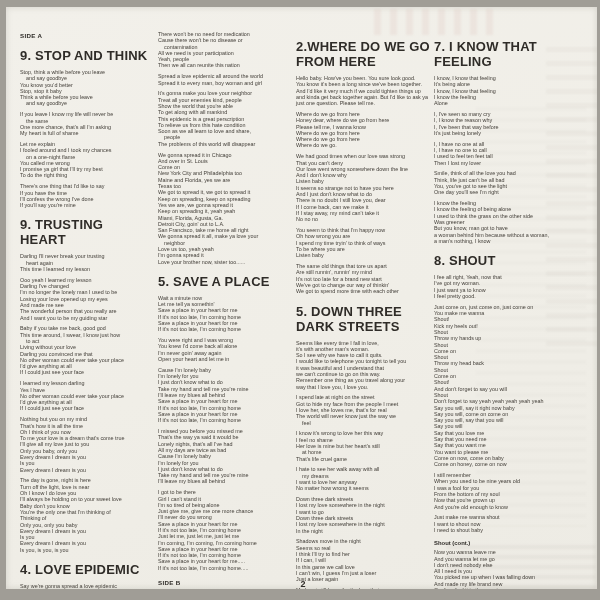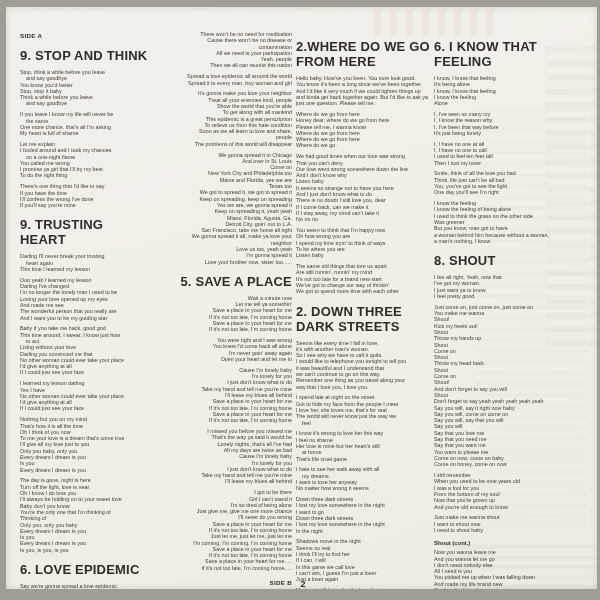--- a/index.html
+++ b/index.html
@@ -21,21 +21,21 @@
     background:repeating-linear-gradient(90deg,rgba(205,165,160,.30) 0 7px,rgba(205,165,160,0) 7px 16px);}
   .ghost.g2{left:540px;top:40px;width:55px;height:300px;opacity:.35;
     background:repeating-linear-gradient(180deg,rgba(170,160,150,.22) 0 5px,rgba(170,160,150,0) 5px 14px);}
   .ghost.g3{left:440px;top:538px;width:150px;height:52px;opacity:.4;
     background:repeating-linear-gradient(180deg,rgba(165,155,150,.25) 0 4px,rgba(165,155,150,0) 4px 10px);}
   .ghost.g4{left:470px;top:100px;width:110px;height:420px;opacity:.22;
     background:repeating-linear-gradient(180deg,rgba(160,150,145,.18) 0 4px,rgba(160,150,145,0) 4px 11px);}
 
   .col{position:absolute;color:#45413b;}
   #col-0{left:14px; top:17px;width:132px;}
-  #col-1{left:152px;top:24px;width:134px;text-align:right;}
+  #col-1{left:152px;top:24px;width:134px;}
   #col-2{left:290px;top:23px;width:138px;}
   #col-3{left:428px;top:23px;width:140px;}
 
   .side{font-weight:bold;font-size:6.2px;color:#2f2c28;letter-spacing:.3px;margin:8px 0 6px 0;}
   .heading{font-weight:bold;font-size:13px;color:#2f2c28;letter-spacing:.2px;margin:9px 0 6px 0;}
   .subheading{font-weight:bold;font-size:5.9px;color:#2f2c28;margin:7px 0 3px 0;}
   .stanza{margin:0 0 4.5px 0;}
   .line{font-size:5.4px;line-height:6.3px;white-space:pre-wrap;}
 
   .page-number{
@@ -133,21 +133,21 @@
         <div class="line">I'll always be holding on to your sweet love</div>
         <div class="line">Baby don't you know</div>
         <div class="line">You're the only one that I'm thinking of</div>
         <div class="line">Thinking of</div>
         <div class="line">Only you, only you baby</div>
         <div class="line">Every dream I dream is you</div>
         <div class="line">Is you</div>
         <div class="line">Every dream I dream is you</div>
         <div class="line">Is you, is you, is you</div>
       </div>
-      <div class="heading">6. LOVE EPIDEMIC</div>
+      <div class="heading">4. LOVE EPIDEMIC</div>
       <div class="stanza">
         <div class="line">Say we're gonna spread a love epidemic</div>
       </div>
     </div>
   <div class="col" id="col-1">
       <div class="stanza">
         <div class="line">There won't be no need for medication</div>
         <div class="line">Cause there won't be no disease or</div>
         <div class="line">    contamination</div>
         <div class="line">All we need is your participation</div>
@@ -280,21 +280,21 @@
         <div class="line">To be where you are</div>
         <div class="line">Listen baby</div>
       </div>
       <div class="stanza">
         <div class="line">The same old things that tore us apart</div>
         <div class="line">Are still runnin', runnin' my mind</div>
         <div class="line">It's not too late for a brand new start</div>
         <div class="line">We've got to change our way of thinkin'</div>
         <div class="line">We got to spend more time with each other</div>
       </div>
-      <div class="heading">2. DOWN THREE DARK STREETS</div>
+      <div class="heading">5. DOWN THREE DARK STREETS</div>
       <div class="stanza">
         <div class="line">Seems like every time I fall in love,</div>
         <div class="line">it's with another man's woman.</div>
         <div class="line">So I see why we have to call it quits.</div>
         <div class="line">I would like to telephone you tonight to tell you</div>
         <div class="line">it was beautiful and I understand that</div>
         <div class="line">we can't continue to go on this way.</div>
         <div class="line">Remember one thing as you travel along your</div>
         <div class="line">way that I love you, I love you.</div>
       </div>
@@ -337,21 +337,21 @@
       </div>
       <div class="stanza">
         <div class="line">My heart still longs for the love that</div>
         <div class="line">    I had</div>
         <div class="line">Where has she gone</div>
         <div class="line">My heart grows sad 'cause it's all over now</div>
         <div class="line">I can't go on</div>
       </div>
     </div>
   <div class="col" id="col-3">
-      <div class="heading">6. I KNOW THAT FEELING</div>
+      <div class="heading">7. I KNOW THAT FEELING</div>
       <div class="stanza">
         <div class="line">I know, I know that feeling</div>
         <div class="line">It's being alone</div>
         <div class="line">I know, I know that feeling</div>
         <div class="line">I know the feeling</div>
         <div class="line">Alone</div>
       </div>
       <div class="stanza">
         <div class="line">I, I've seen so many cry</div>
         <div class="line">I, I know the reason why</div>

